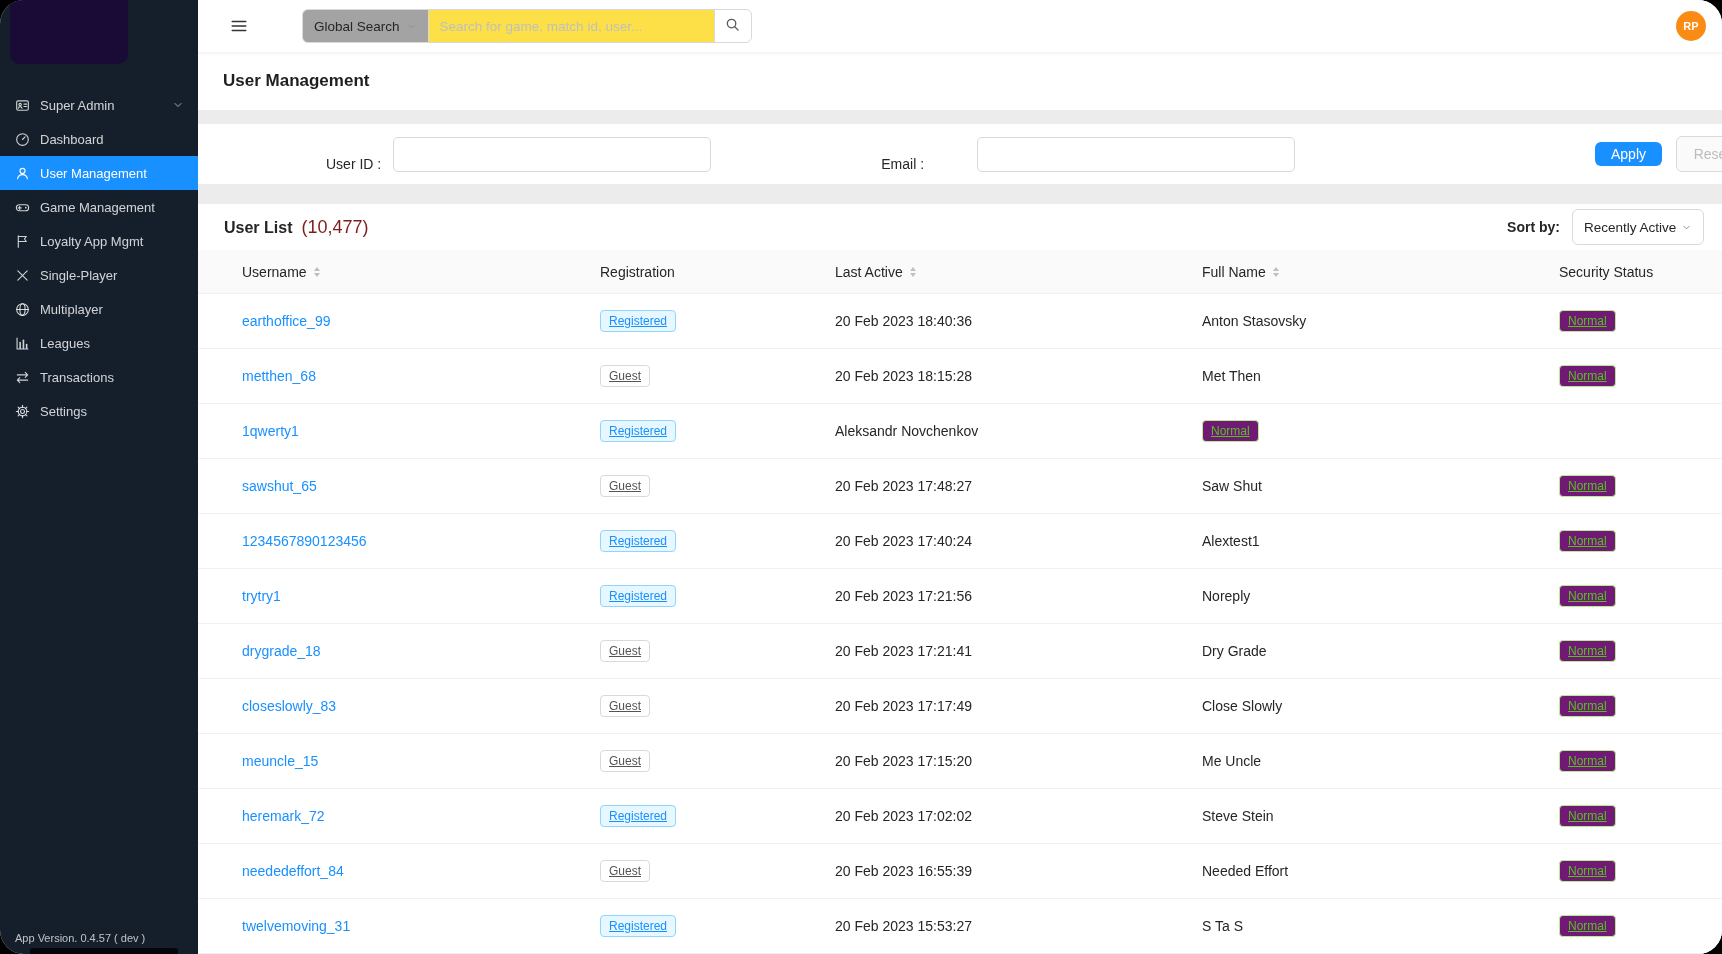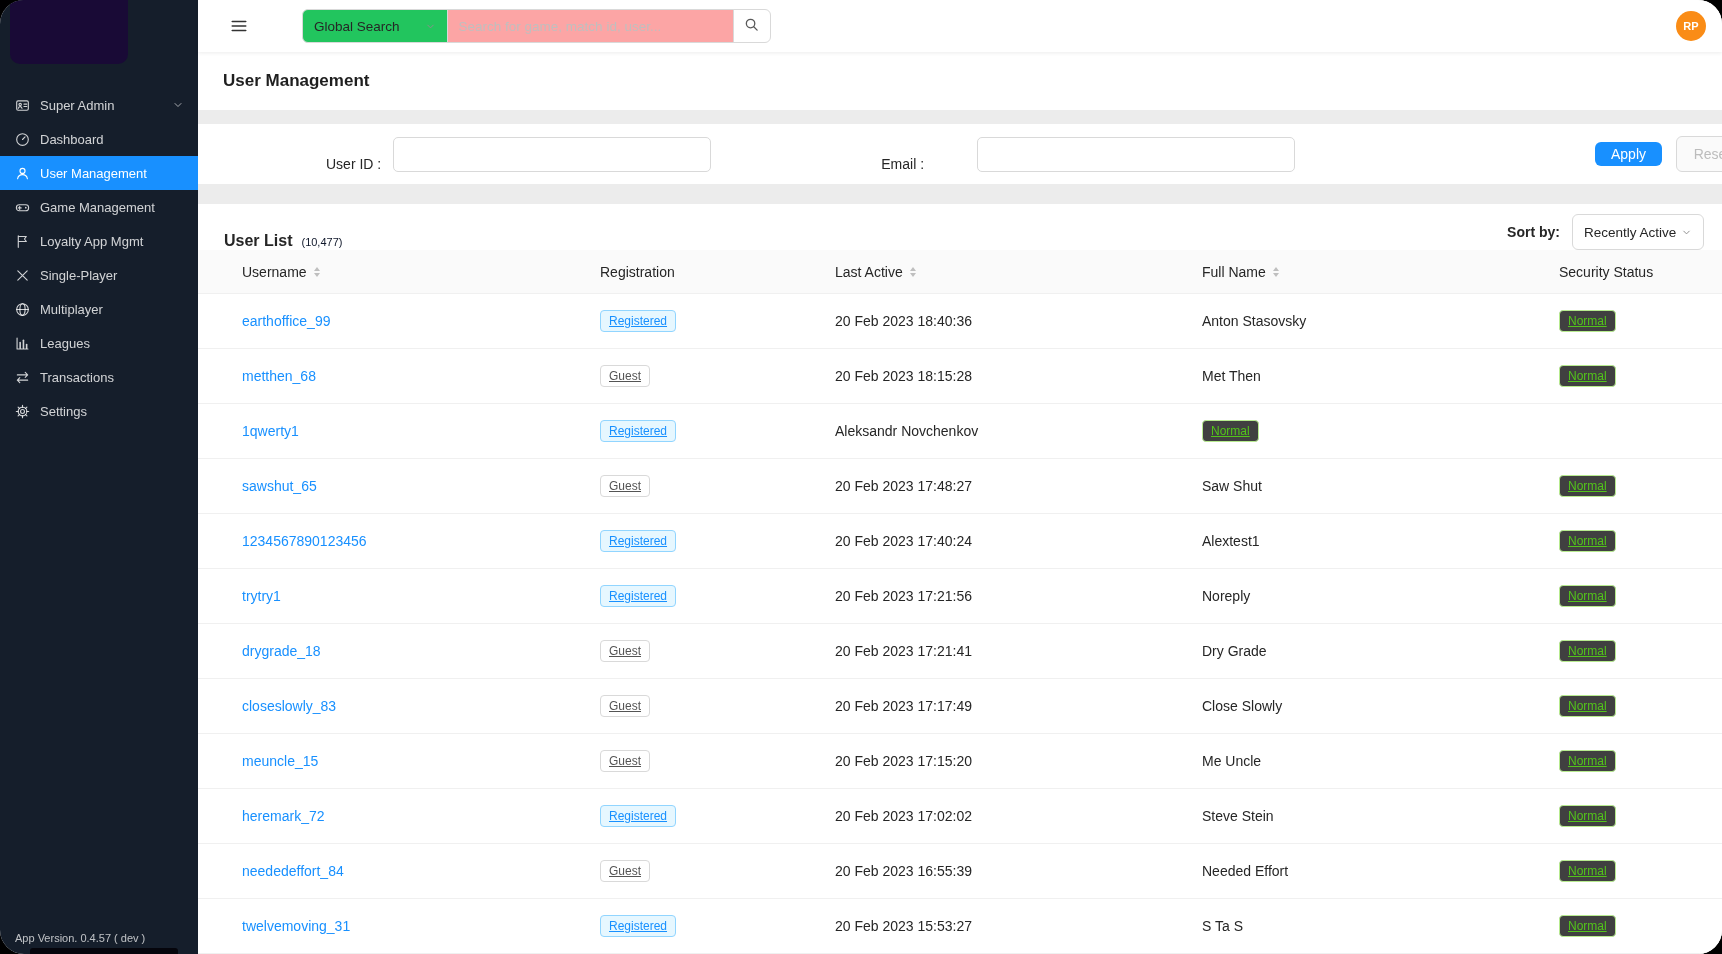--- a/index.html
+++ b/index.html
@@ -44,28 +44,28 @@
   .main { flex:1; min-width:0; display:flex; flex-direction:column; background:#ececec; }
   .topbar {
     height:52px; background:#fff; display:flex; align-items:center;
     padding:0 16px 0 28px; position:relative; z-index:2;
     box-shadow:0 1px 4px rgba(0,0,0,0.08);
   }
   .hamburger { background:none; border:none; cursor:pointer; display:flex; padding:4px; color:#333; }
   .hamburger svg, .searchbtn svg, .chev svg { stroke:currentColor; fill:none; stroke-width:1.4; stroke-linecap:round; stroke-linejoin:round; }
   .searchgroup { display:flex; align-items:stretch; height:34px; margin-left:50px; }
   .scope {
-    display:flex; align-items:center; gap:25px; padding:0 11px;
-    border:1px solid #d9d9d9; border-radius:6px 0 0 6px; background:#22c55e;
+    display:flex; align-items:center; gap:6px; padding:0 11px;
+    border:1px solid #d9d9d9; border-radius:6px 0 0 6px; background:#a3a3a3;
     font-size:13.5px; color:#262626; cursor:pointer; white-space:nowrap;
   }
   .chev { color:#8c8c8c; display:inline-flex; }
   .searchinput {
     width:286px; border:1px solid #d9d9d9; border-left:none; outline:none;
-    padding:0 11px; font-size:13.5px; font-family:inherit; color:#262626; background:#fca5a5;
+    padding:0 11px; font-size:13.5px; font-family:inherit; color:#262626; background:#fde047;
   }
   .searchinput::placeholder { color:#bfbfbf; }
   .searchbtn {
     width:38px; border:1px solid #d9d9d9; border-left:1px solid #d9d9d9; margin-left:-1px;
     border-radius:0 6px 6px 0; background:#fff; cursor:pointer;
     display:flex; align-items:center; justify-content:center; color:#595959;
   }
   .avatar {
     margin-left:auto; width:30px; height:30px; border-radius:50%;
     background:#fa8c16; color:#fff; font-size:11px; font-weight:bold;
@@ -93,26 +93,26 @@
     height:24px; min-width:62px; padding:0 16px; border:none; border-radius:6px;
     background:#1890ff; color:#fff; font-size:14px; font-family:inherit; cursor:pointer;
   }
   .btn-reset {
     height:36px; min-width:72px; padding:0 16px; border:1px solid #d9d9d9; border-radius:6px;
     background:#fafafa; color:#bcbcbc; font-size:14px; font-family:inherit; cursor:not-allowed;
   }
   
   .list-card { margin-top:20px; flex:1; background:#fff; display:flex; flex-direction:column; overflow:hidden; }
   .list-head {
-    height:60px; display:flex; align-items:flex-end; justify-content:space-between;
+    height:60px; display:flex; align-items:center; justify-content:space-between;
     padding:0 18px 0 26px;
   }
   .lh-left { display:flex; align-items:baseline; gap:9px; }
   .lh-title { font-size:16px; font-weight:600; color:#262626; }
-  .lh-count { font-size:11px; color:#0f172a; }
+  .lh-count { font-size:18px; color:#7f1d1d; }
   .lh-right { display:flex; align-items:center; gap:12px; }
   .sort-label { font-size:14px; font-weight:600; color:#262626; }
   .sort-select {
     width:132px; height:36px; border:1px solid #d9d9d9; border-radius:6px; background:#fff;
     display:flex; align-items:center; justify-content:space-between; padding:0 11px;
     font-size:13.5px; color:#262626; cursor:pointer;
   }
   .thead, .trow {
     display:grid; grid-template-columns:358px 235px 367px 357px 1fr;
     padding-left:28px;
@@ -129,21 +129,21 @@
   .caret .down { border-top:4.5px solid #bfbfbf; }
   .trow { border-bottom:1px solid #f0f0f0; }
   .td { height:54px; display:flex; align-items:center; padding:0 16px; font-size:14px; color:#262626; white-space:nowrap; overflow:hidden; }
   .ulink { color:#1890ff; text-decoration:none; cursor:pointer; }
   .badge {
     display:inline-block; font-size:12px; line-height:20px; padding:0 8px;
     border-radius:4px; border:1px solid transparent; white-space:nowrap;text-decoration:underline;
   }
   .badge-blue    { background:#e6f7ff; border-color:#91d5ff; color:#1890ff; }
   .badge-default { background:#fff;    border-color:#d9d9d9; color:#545454; }
-  .badge-green   { background:#404040; border-color:#b7eb8f; color:#52c41a; }
+  .badge-green   { background:#701a75; border-color:#b7eb8f; color:#52c41a; }
 </style>
 </head>
 <body>
 
 <div class="frame">
 
   <aside class="sidebar">
     <div class="logo"></div>
     <nav class="nav">
 

